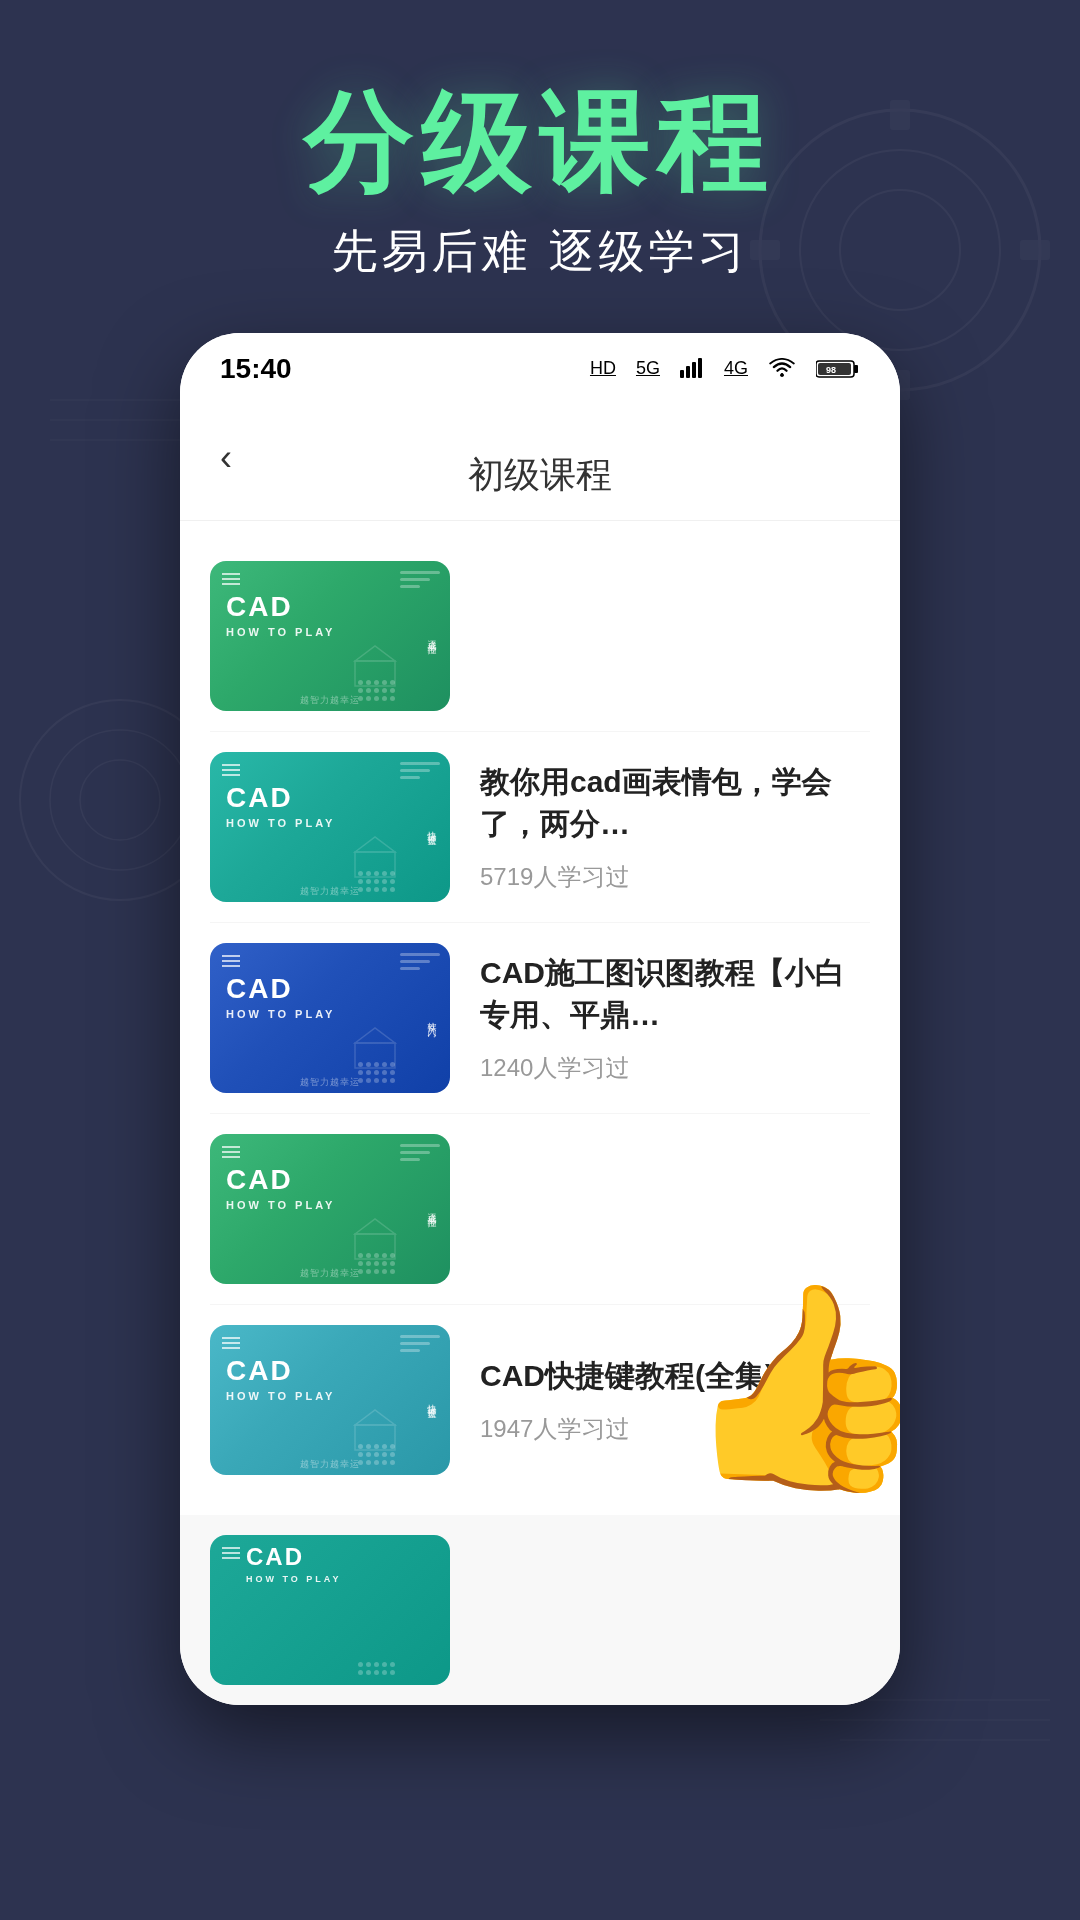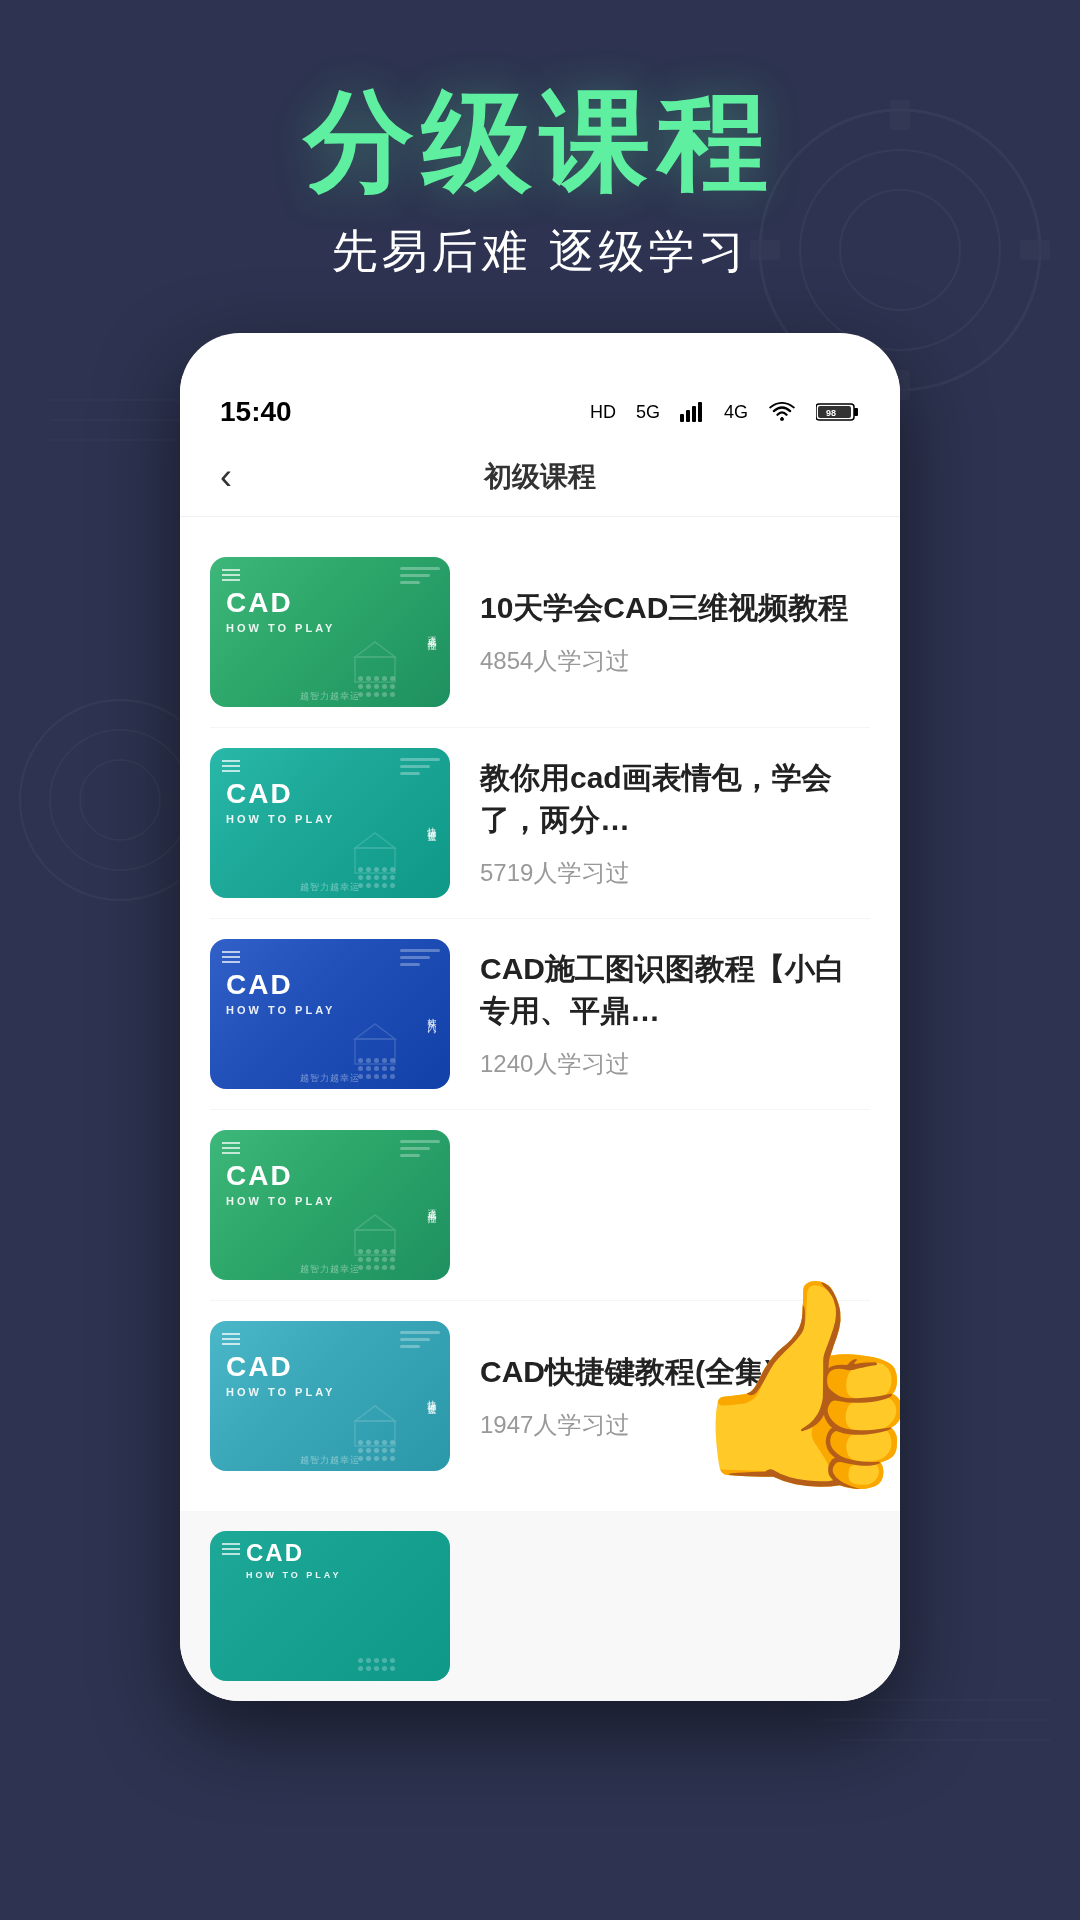--- a/index.html
+++ b/index.html
@@ -66,33 +66,32 @@
       position: relative;
     }
 
     
     .status-bar {
       background: #ffffff;
       padding: 20px 40px 10px;
       display: flex;
       justify-content: space-between;
       align-items: center;
-      margin-top: 43px;
     }
 
     .status-time {
       font-size: 28px;
       font-weight: 600;
       color: #000;
     }
 
     .status-icons {
       display: flex;
-      align-items: center;
       gap: 20px;
+      text-decoration: underline;
     }
 
     .status-icon-text {
       font-size: 18px;
       color: #000;
       font-weight: 500;
     }
 
     
     .nav-bar {
@@ -107,23 +106,24 @@
 
     .back-btn {
       position: absolute;
       left: 40px;
       font-size: 36px;
       color: #333;
       cursor: pointer;
     }
 
     .nav-title {
-      font-size: 28px;
-      font-weight: 700;
+      font-size: 36px;
+      font-weight: 400;
       color: #333;
+      margin-top: 36px;
     }
 
     
     .course-list {
       background: #ffffff;
       padding: 20px 30px;
     }
 
     .course-item {
       display: flex;
@@ -409,24 +409,20 @@
               <div class="cad-dot"></div>
       </div>
 
       <div class="cad-watermark">越智力越幸运</div>
 
       <svg style="position:absolute;right:40px;bottom:20px;opacity:0.15;" width="60" height="50" viewBox="0 0 60 50">
         <rect x="5" y="20" width="40" height="25" fill="none" stroke="white" stroke-width="1.5"></rect>
         <polygon points="5,20 25,5 45,20" fill="none" stroke="white" stroke-width="1.5"></polygon>
       </svg>
     </div>
-    <div class="course-info">
-      <div class="course-title">10天学会CAD三维视频教程</div>
-      <div class="course-learners">4854人学习过</div>
-    </div>
   </div>
         <div class="course-item">
     <div class="course-thumb" style="background:linear-gradient(135deg, #29b8a8 0%, #1da898 40%, #0d9888 100%); position:relative; overflow:hidden;">
 
       <div class="cad-menu-icon">
         <div class="cad-menu-line"></div>
         <div class="cad-menu-line"></div>
         <div class="cad-menu-line"></div>
       </div>
 

